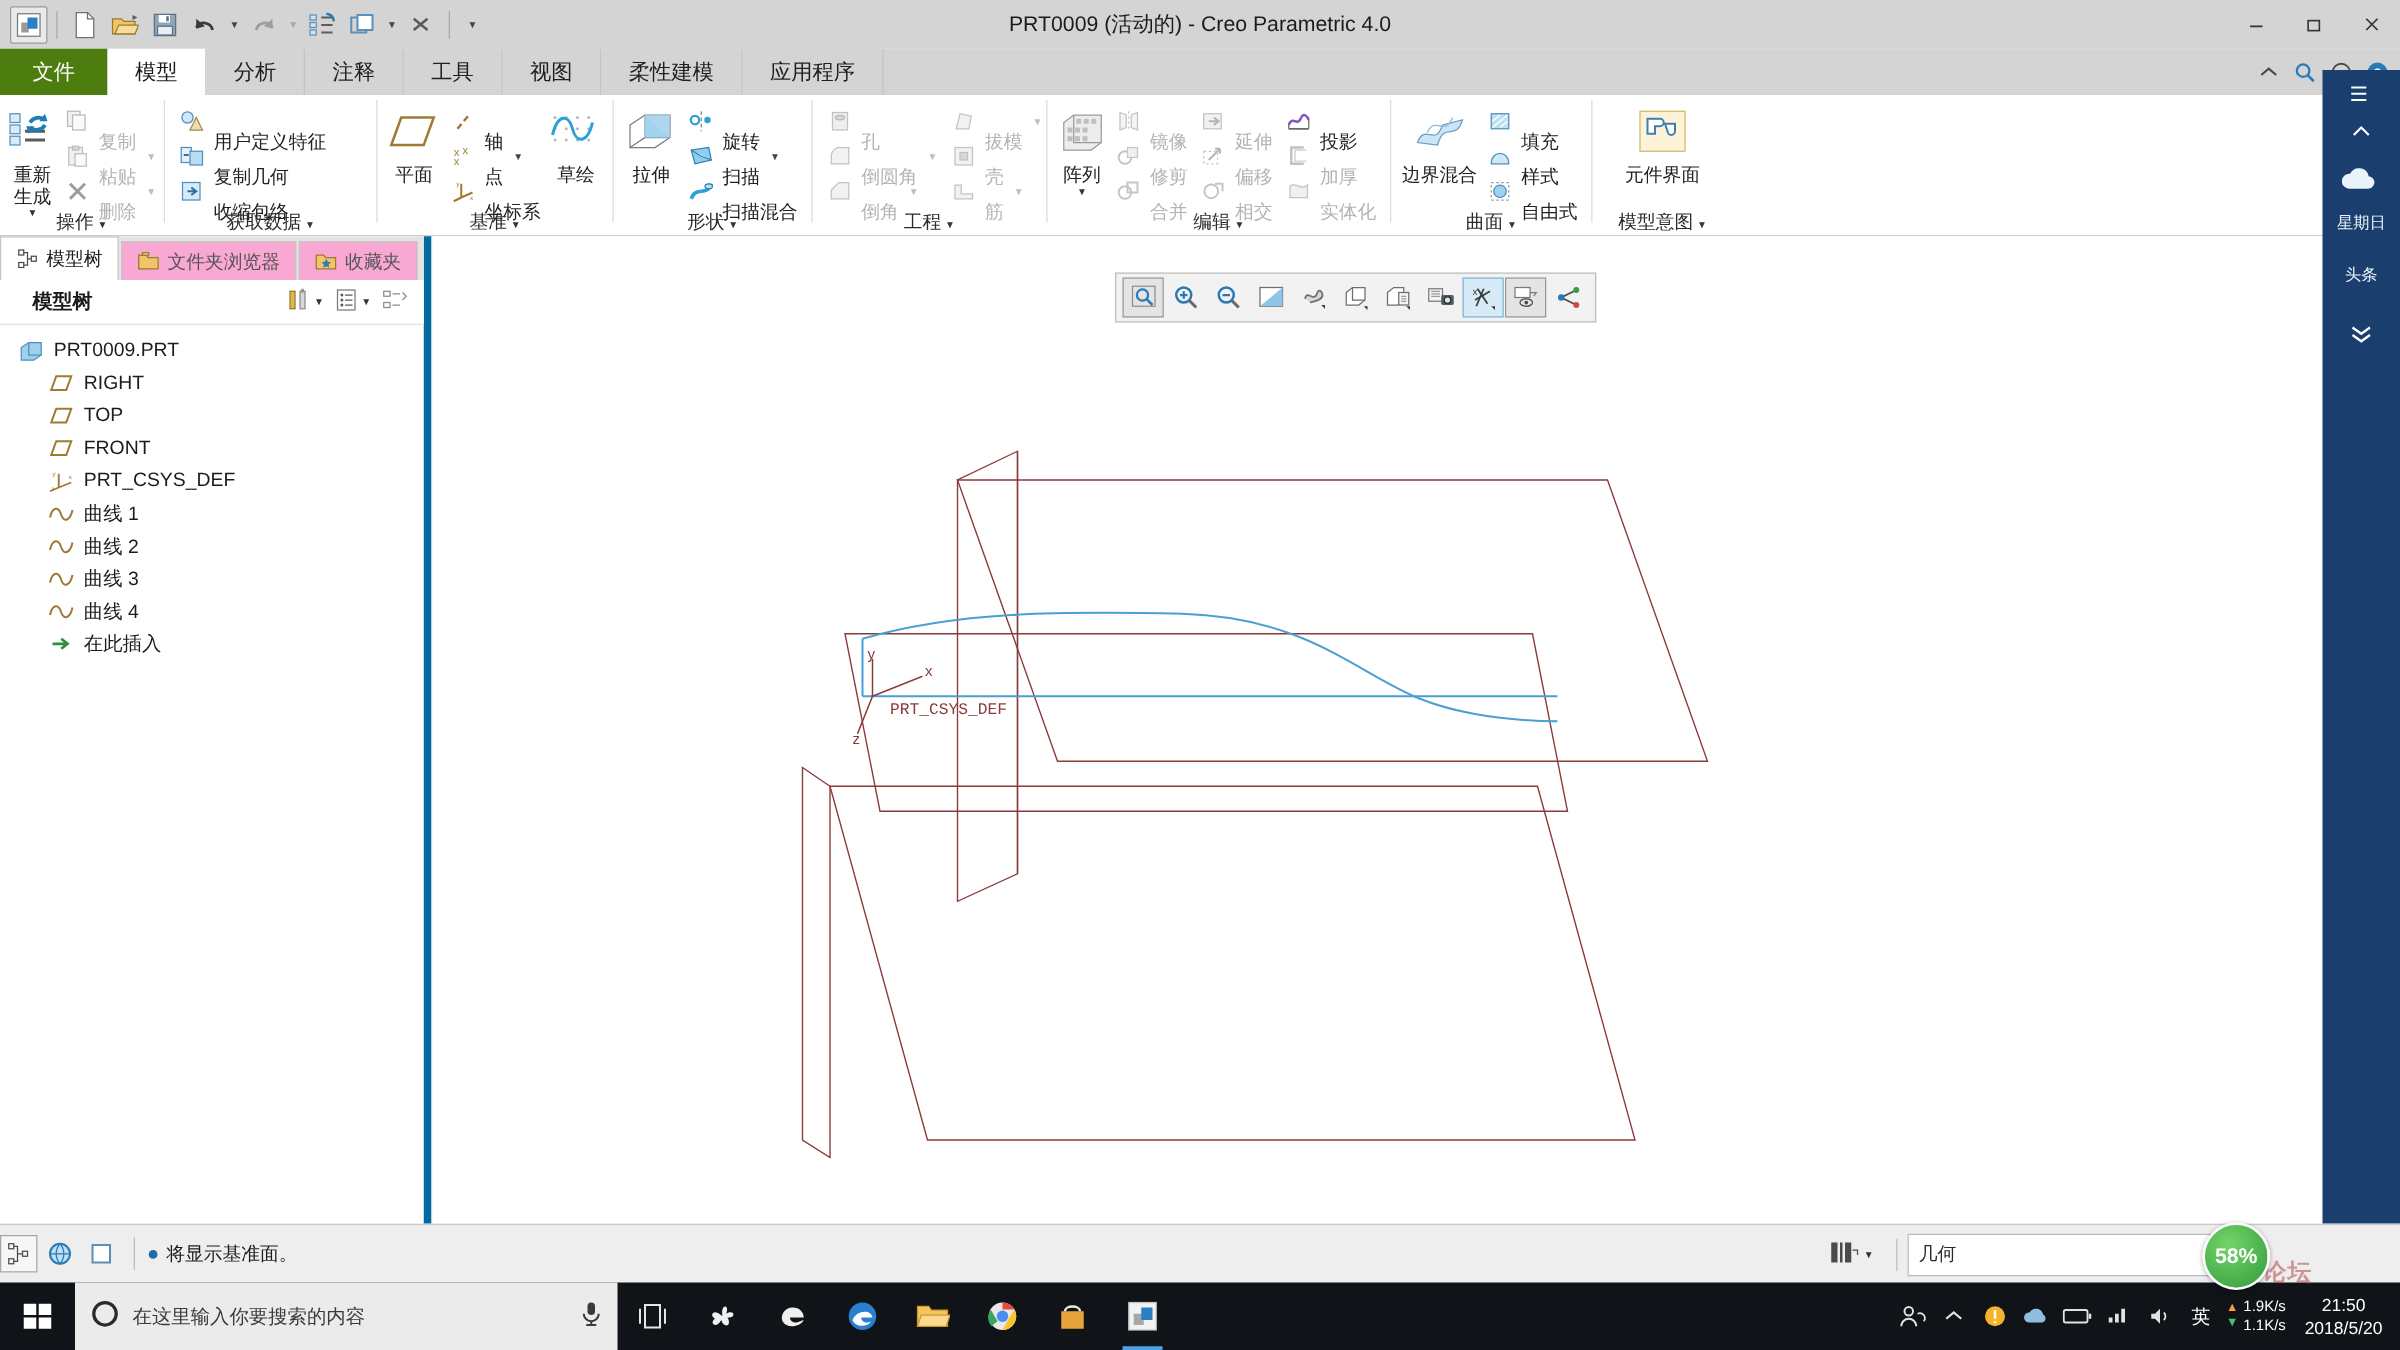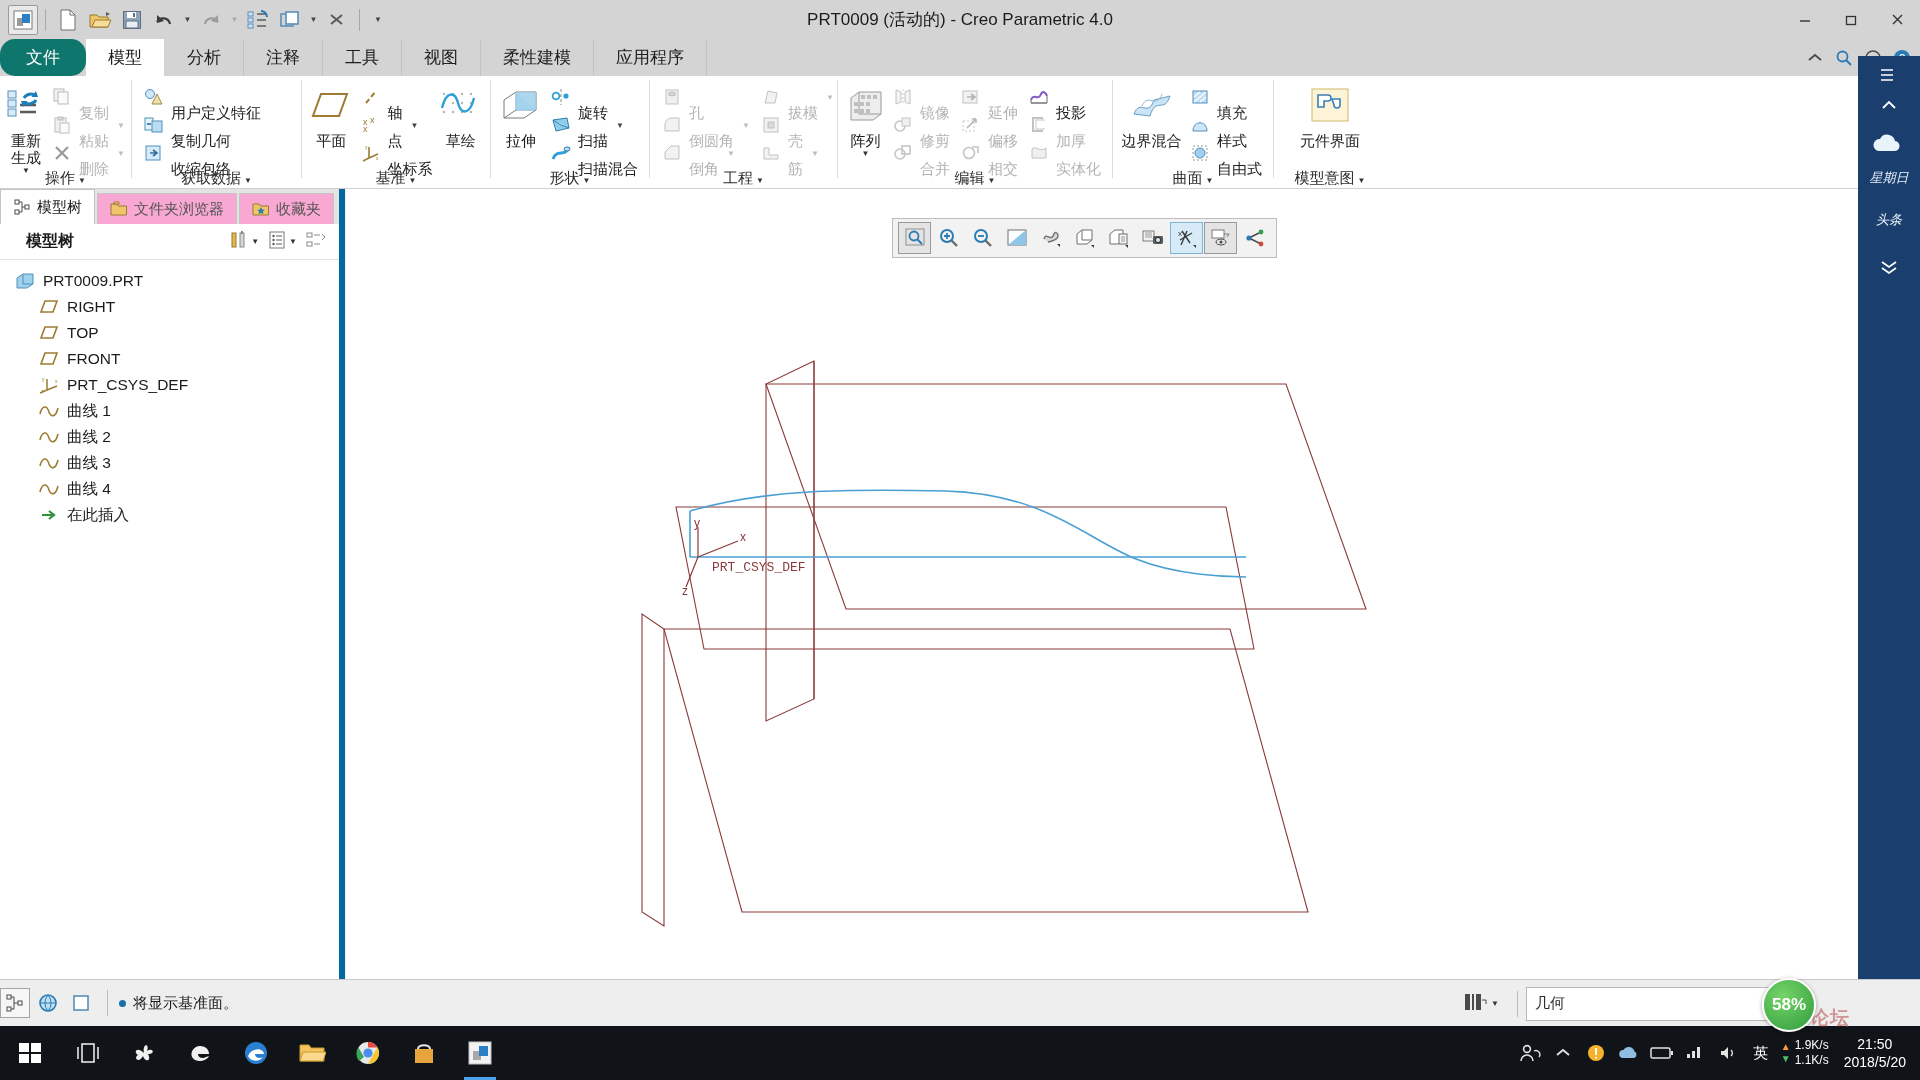--- a/index.html
+++ b/index.html
@@ -37,21 +37,21 @@
 
   
   .tabstrip {
     position:absolute; left:0; top:39px; width:1920px; height:37px;
     background:#d4d4d4; display:flex; align-items:flex-end;
   }
   .tab {
     height:37px; line-height:37px; padding:0 22px; font-size:17px; color:#202020;
     background:#d4d4d4; border-right:1px solid #c2c2c2;
   }
-  .tab.file { background:#0f766e; color:#fff; border-right:none; padding:0 26px;border-radius:15px; }
+  .tab.file { background:#4d7c0f; color:#fff; border-right:none; padding:0 26px; }
   .tab.active { background:#ffffff; color:#1b1b1b; border-right:1px solid #d4d4d4;}
   .tabright {
     position:absolute; right:8px; top:39px; height:37px; display:flex; align-items:center; gap:9px;
   }
   .tabright .tr-ico { width:20px; height:20px; display:flex; align-items:center; justify-content:center; }
 
   
   .ribbon {
     position:absolute; left:0; top:76px; width:1920px; height:113px;
     background:#ffffff; border-bottom:1px solid #cfcfcf;
@@ -126,21 +126,21 @@
   }
   .gtb.sel { background:#d6ebf7; border:1px solid #7fb6d4; }
   .gtb.framed { background:#e4e4e4; border:1px solid #9a9a9a; }
 
   
   .rstrip {
     position:absolute; right:0; top:56px; width:62px; height:923px;
     background:#1a3f6e; color:#fff;
   }
   .rstrip .rs-ico { height:30px; display:flex; align-items:center; justify-content:center; }
-  .rstrip .rs-text { font-size:13px; text-align:center; color:#eaf2fb; line-height:20px;font-style:italic; }
+  .rstrip .rs-text { font-size:13px; text-align:center; color:#eaf2fb; line-height:20px; }
 
   
   .statusbar {
     position:absolute; left:0; top:979px; width:1920px; height:47px;
     background:#eeeeee; border-top:1px solid #c9c9c9; display:flex; align-items:center;
   }
   .sb-left { display:flex; align-items:center; gap:3px; }
   .sb-btn { width:30px; height:30px; display:flex; align-items:center; justify-content:center;
             border:1px solid transparent; }
   .sb-btn.framed { border:1px solid #a5a5a5; background:#f6f6f6; }
@@ -1145,20 +1145,35 @@
 
   <div class="taskbar">
     <div class="startbtn">
       <svg width="24" height="24" viewBox="0 0 24 24">
           <rect x="1" y="2" width="10" height="9" fill="#fff"></rect>
           <rect x="13" y="2" width="10" height="9" fill="#fff"></rect>
           <rect x="1" y="13" width="10" height="9" fill="#fff"></rect>
           <rect x="13" y="13" width="10" height="9" fill="#fff"></rect>
         </svg>
     </div>
+    <div class="searchbox">
+      <span>
+        <svg width="24" height="24" viewBox="0 0 24 24">
+            <circle cx="12" cy="12" r="9" fill="none" stroke="#2b2b2b" stroke-width="2.6"></circle>
+          </svg>
+      </span>
+      <span class="stext">在这里输入你要搜索的内容</span>
+      <span>
+        <svg width="18" height="22" viewBox="0 0 18 22">
+            <rect x="6" y="2" width="6" height="10" rx="3" fill="#3a3a3a"></rect>
+            <path d="M3 11 a6 6 0 0 0 12 0" fill="none" stroke="#3a3a3a" stroke-width="1.6"></path>
+            <path d="M9 17 v3 M5 20 h8" stroke="#3a3a3a" stroke-width="1.6"></path>
+          </svg>
+      </span>
+    </div>
     <div class="tb-icons">
       <div class="tb-ico">
         <svg width="26" height="22" viewBox="0 0 26 22">
             <rect x="7" y="2" width="12" height="18" fill="none" stroke="#e6e6e6" stroke-width="1.6"></rect>
             <path d="M3 5 v12 M23 5 v12" stroke="#e6e6e6" stroke-width="1.6"></path>
           </svg>
       </div>
       <div class="tb-ico">
         <svg width="26" height="26" viewBox="0 0 26 26">
             <path d="M13 13 C6 6, 2 12, 7 15 C2 18, 8 24, 12 16 C14 23, 21 21, 17 14 C24 15, 23 7, 16 11 C19 3, 11 3, 13 13 z" fill="#f0f0f0"></path>

